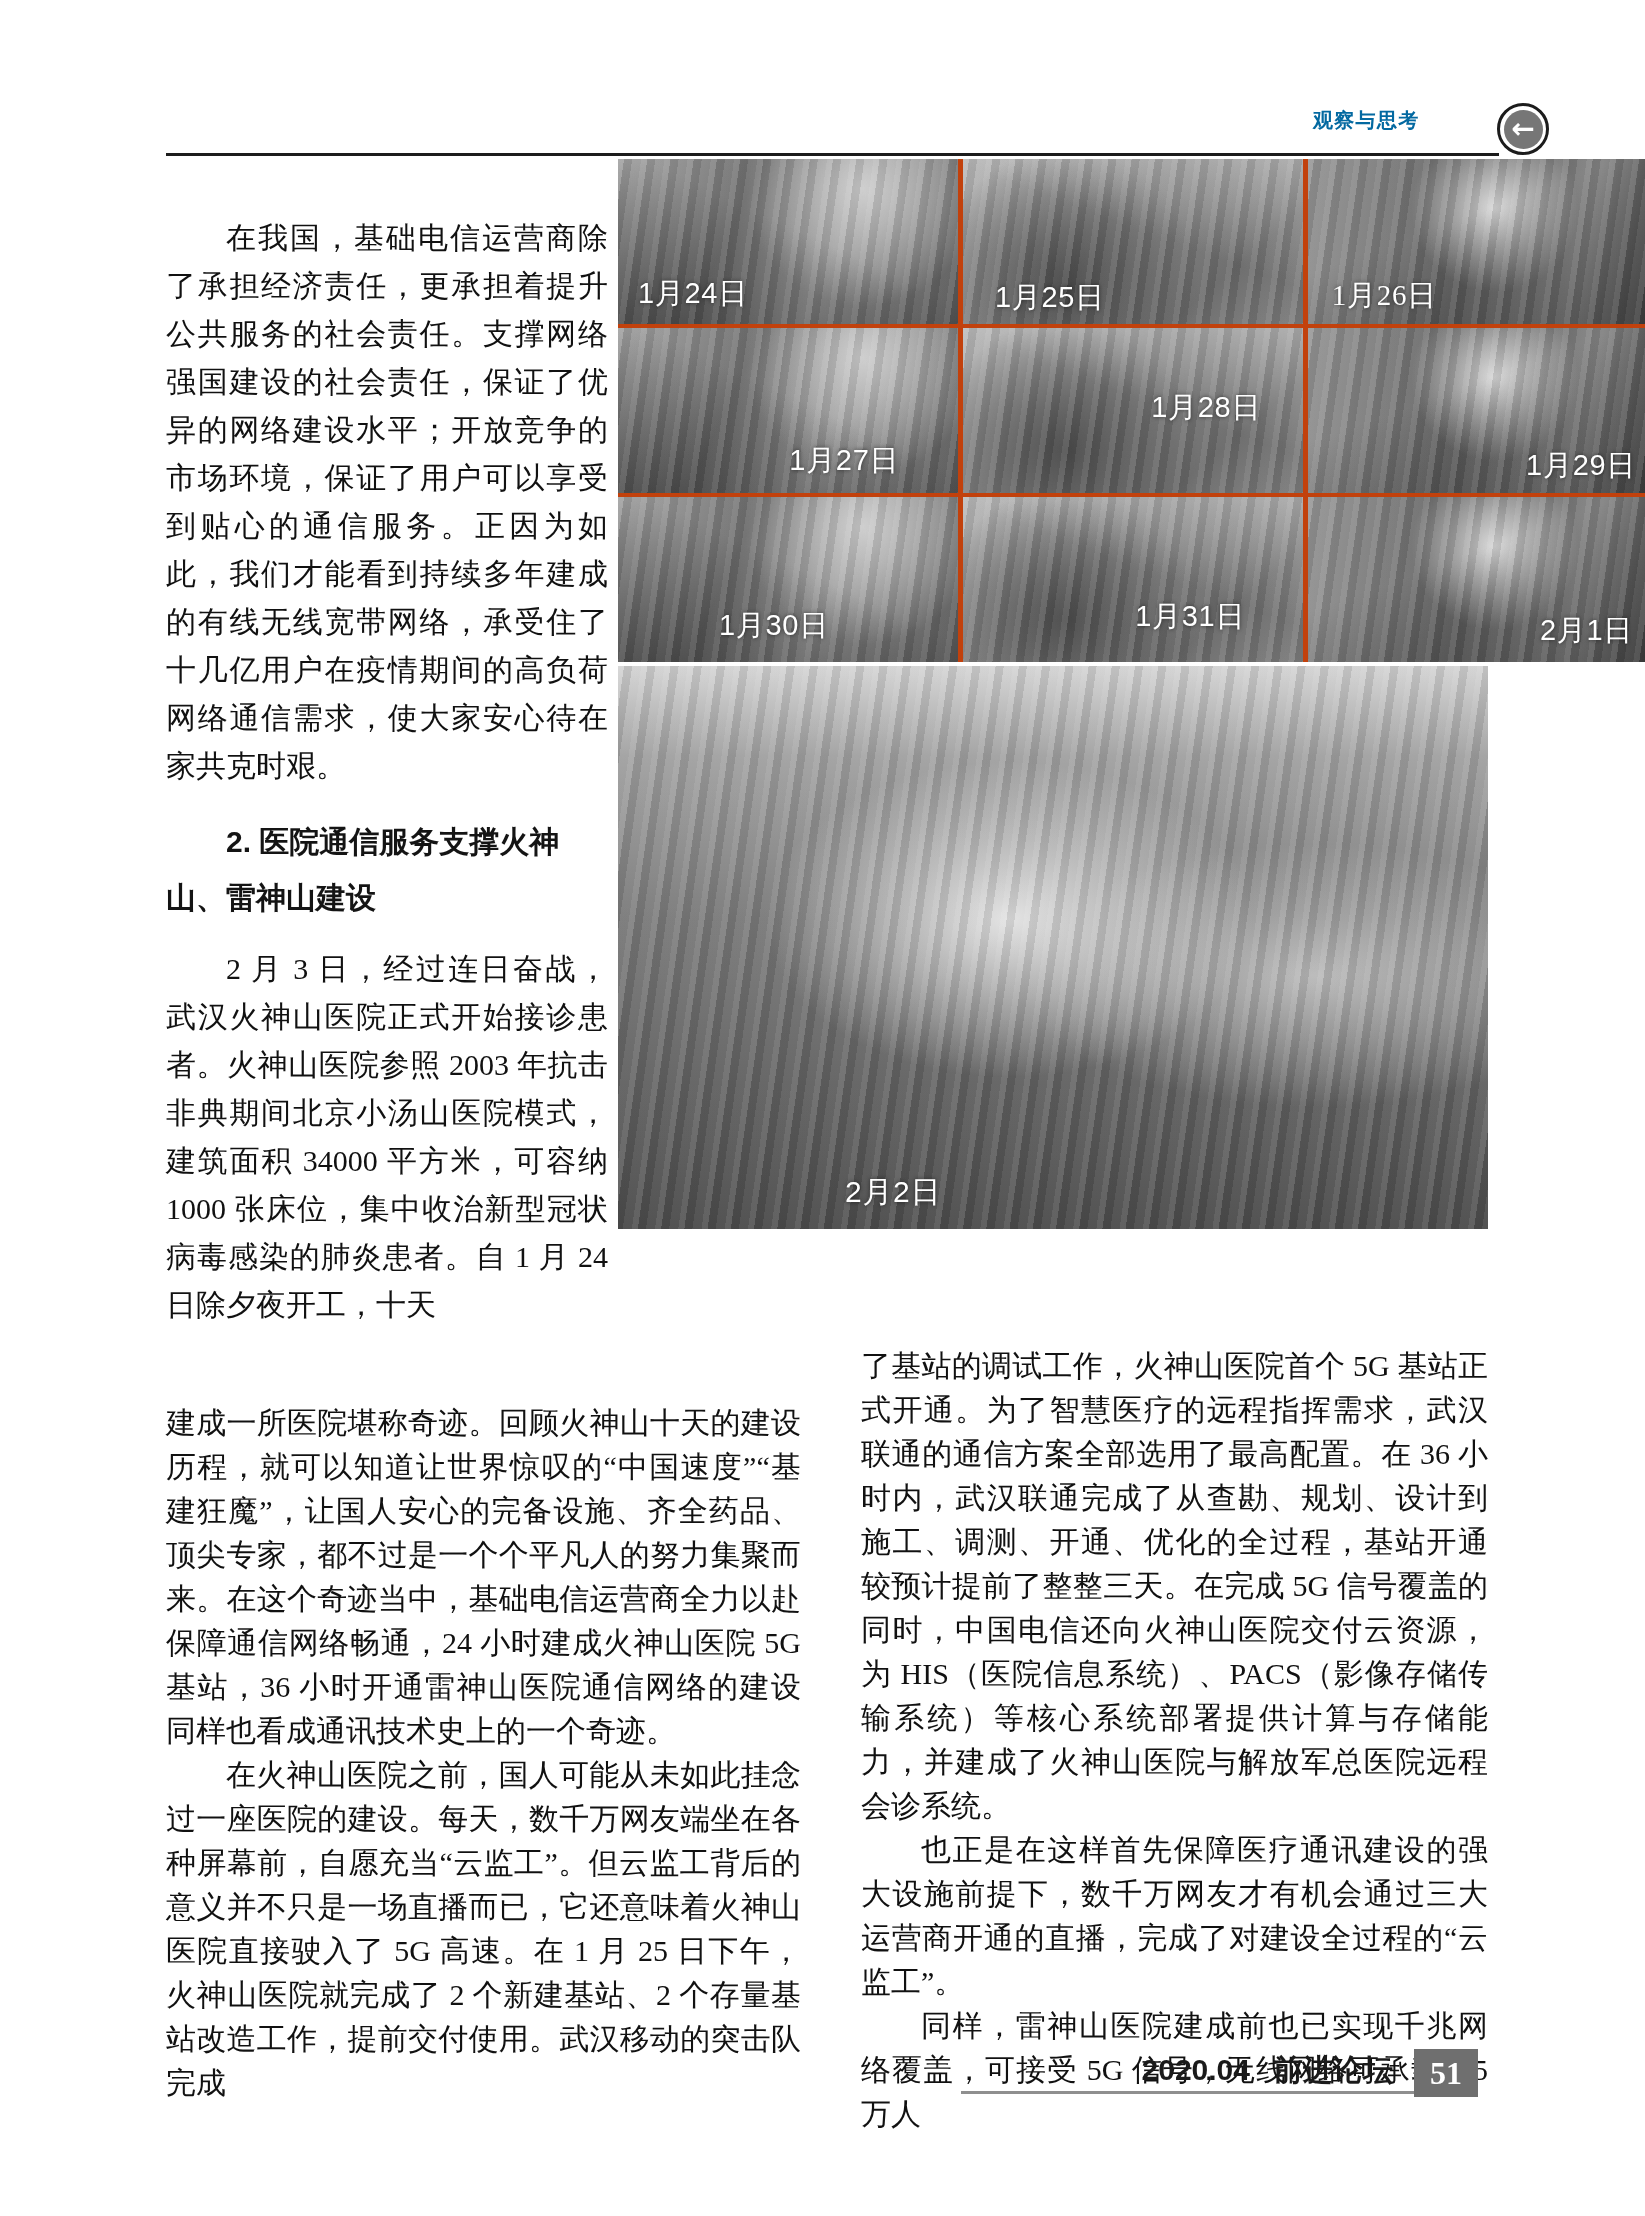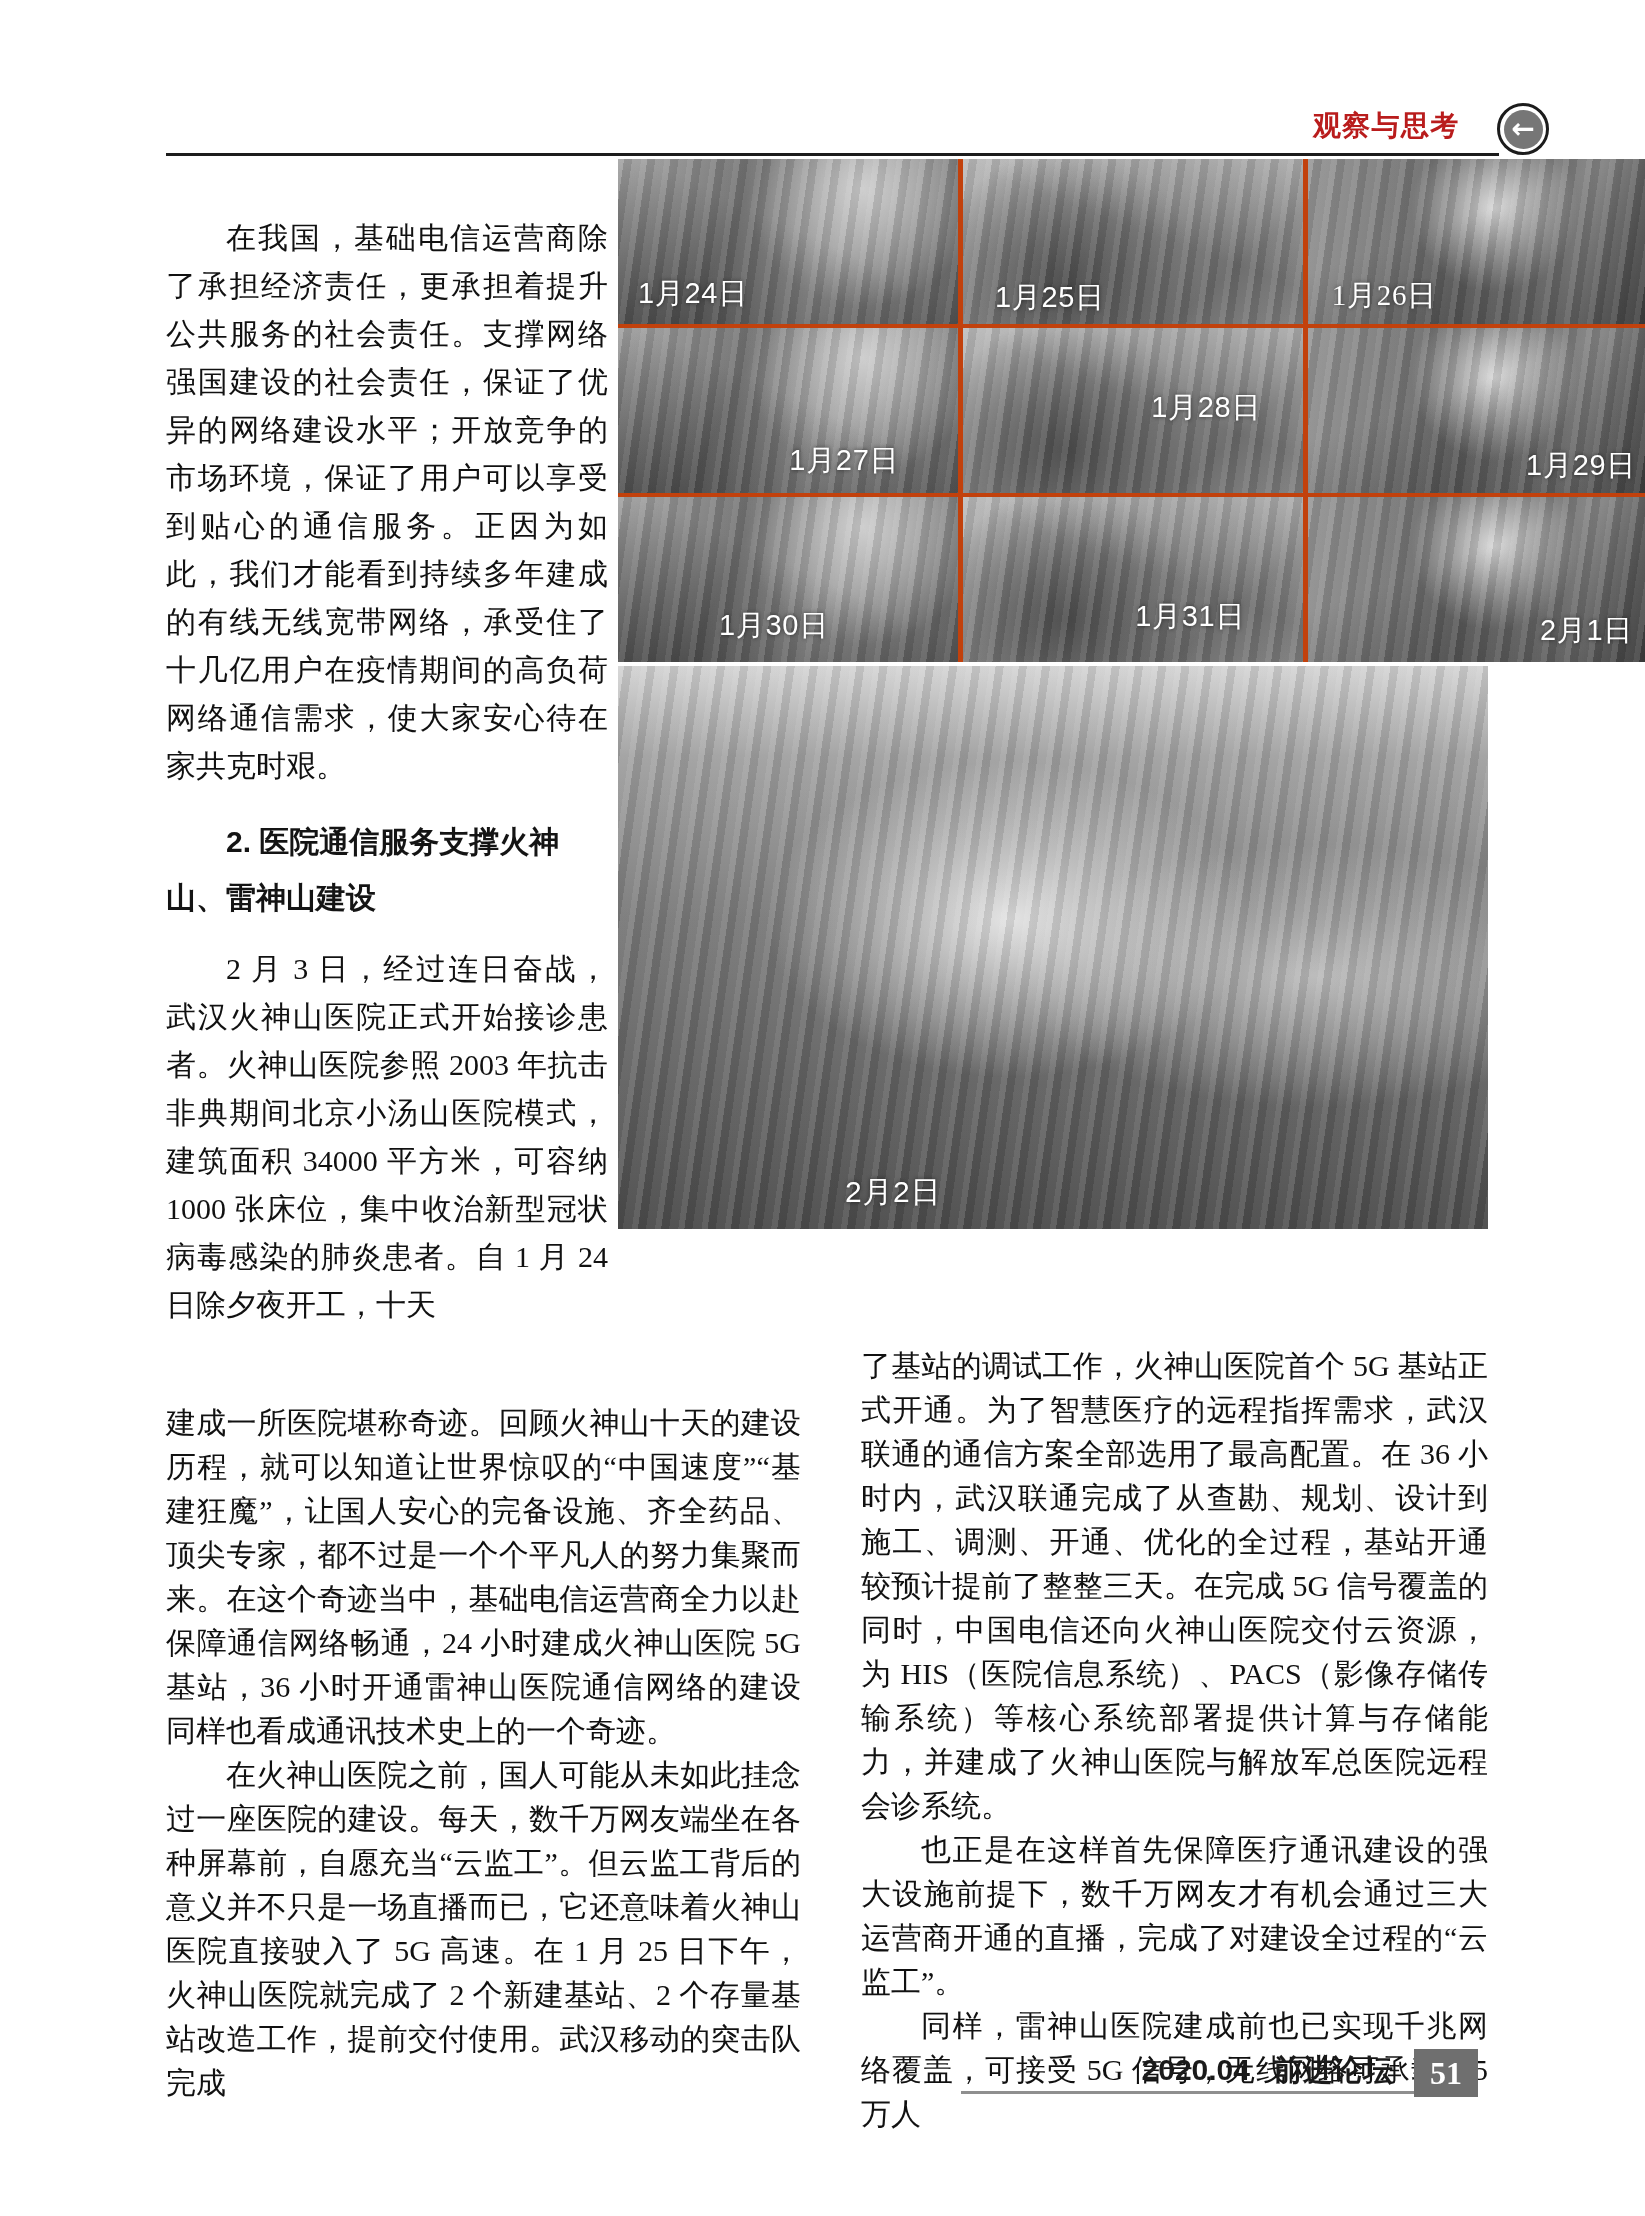--- a/index.html
+++ b/index.html
@@ -8,21 +8,21 @@
     width:1645px;height:2216px;
     background:#ffffff;
     overflow:hidden;
     font-family:"Liberation Serif","DejaVu Serif",serif;
     color:#111;
   }
   
   .header-title{
     position:absolute;top:107px;left:1313px;width:161px;
     font-family:"Liberation Sans","DejaVu Sans",sans-serif;
-    font-weight:bold;font-size:28px;letter-spacing:1.3px;color:#b91c1c;
+    font-weight:bold;font-size:20px;letter-spacing:1.3px;color:#0369a1;
     white-space:nowrap;
   }
   .header-rule{
     position:absolute;top:153px;left:166px;width:1333px;height:3.4px;
     background:#1c1c1c;
   }
   .back-badge{
     position:absolute;top:103px;left:1497px;width:52px;height:52px;
     border:3.4px solid #1c1c1c;border-radius:50%;
     box-sizing:border-box;background:#fff;

